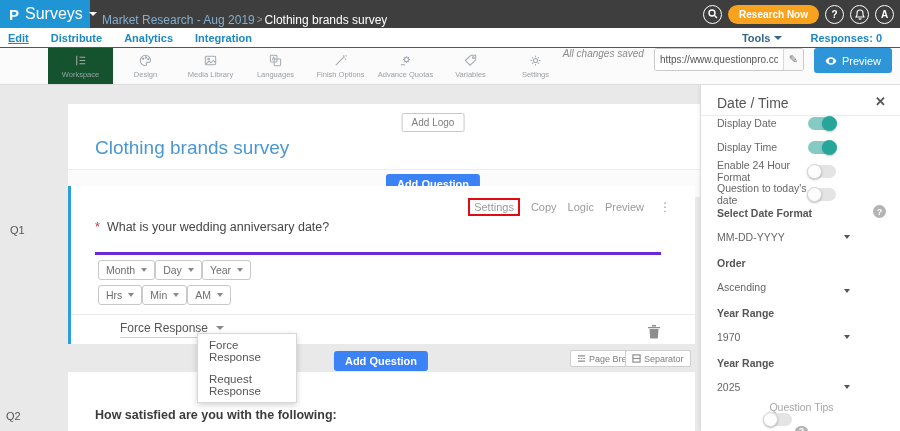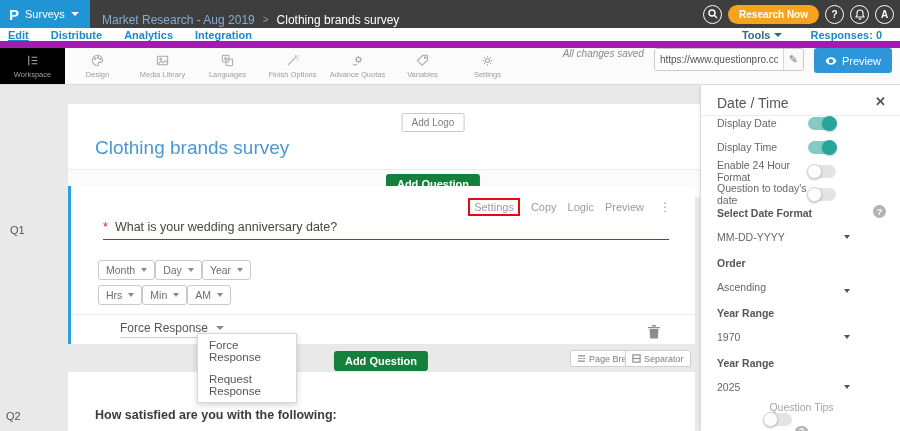--- a/index.html
+++ b/index.html
@@ -5,50 +5,50 @@
   * { margin:0; padding:0; box-sizing:border-box; }
   html,body { width:900px; height:431px; overflow:hidden; background:#e9e9e9;
     font-family:"Liberation Sans", sans-serif; }
   .app { position:relative; width:900px; height:431px; }
 
   
   .topbar { position:absolute; top:0; left:0; width:900px; height:28px; background:#3e3e3e; z-index:30; }
   .logo-area { position:absolute; top:0; left:0; width:90px; height:28px; background:#2095d6;
     display:flex; align-items:center; padding-left:9px; gap:6px; cursor:pointer; }
   .logo-p { color:#fff; font-weight:bold; font-size:15px; line-height:1; }
-  .app-menu { color:#fff; font-size:11px; }
+  .app-menu { color:#fff; font-size:16px; }
   .caret { width:0; height:0; border-left:4px solid transparent; border-right:4px solid transparent;
     border-top:4px solid #fff; display:inline-block; }
-  .breadcrumb { position:absolute; left:102px; top:0; height:39px; display:flex; align-items:center; gap:8px; font-size:12px; }
+  .breadcrumb { position:absolute; left:102px; top:0; height:39px; display:flex; align-items:center; gap:2px; font-size:12px; }
   .bc-parent { color:#84aecd; cursor:pointer; }
   .bc-sep { color:#9a9a9a; font-size:10px; }
   .bc-current { color:#ffffff; }
   .topbar-right { position:absolute; right:6px; top:0; height:28px; display:flex; align-items:center; gap:6px; }
   .circle-btn { width:19px; height:19px; border:1.5px solid #fff; border-radius:50%;
     display:flex; align-items:center; justify-content:center; color:#fff; font-size:10px; font-weight:bold; cursor:pointer; }
   .upgrade-btn { background:#f9a21d; color:#fff; font-size:10px; font-weight:bold; border:none;
     border-radius:10px; padding:4px 11px; cursor:pointer; }
 
   
   .navbar { position:absolute; top:28px; left:0; width:900px; height:20px; background:#fff;
-    border-bottom:7px solid #a21caf; display:flex; align-items:center; z-index:29; }
+    border-bottom:1px solid #a21caf; display:flex; align-items:center; z-index:29; }
   .nav-items { display:flex; gap:22px; padding-left:8px; }
   .nav-item { font-size:11px; font-weight:bold; color:#1e87c4; cursor:pointer; }
   .nav-item.active { text-decoration:underline; }
   .nav-right { position:absolute; right:18px; display:flex; gap:28px; align-items:center; }
   .tools-link { font-size:11px; font-weight:bold; color:#35678a; cursor:pointer; display:flex; align-items:center; gap:4px; }
   .tools-link .caret { border-top-color:#35678a; }
   .responses-link { font-size:11px; font-weight:bold; color:#1e87c4; cursor:pointer; }
 
   
   .toolbar { position:absolute; top:48px; left:0; width:900px; height:37px; background:#fbfbfb;
     border-bottom:1px solid #dcdcdc; display:flex; z-index:28; }
   .tb-item { width:65px; height:100%; display:flex; flex-direction:column; align-items:center;
     justify-content:center; gap:2px; cursor:pointer; }
-  .tb-item.active { background:#000000; }
+  .tb-item.active { background:#14532d;margin-left:48px; }
   .tb-item svg { width:15px; height:15px; stroke:#a5abb2; fill:none; stroke-width:1.1; }
   .tb-label { font-size:7.5px; color:#9aa0a6; white-space:nowrap; }
   .toolbar-right { position:absolute; right:8px; top:0; height:37px; display:flex; align-items:flex-start; gap:10px; }
   .saved-status { font-size:10px; font-style:italic; color:#8a8a8a; }
   .url-wrap { display:flex; align-items:center; height:23px; border:1px solid #c9c9c9; border-radius:3px;
     background:#fff; overflow:hidden; }
   .url-input { width:128px; height:100%; border:none; outline:none; font-size:10px; color:#555;
     padding:0 5px; font-family:"Liberation Sans", sans-serif; }
   .url-pencil { width:20px; height:100%; border-left:1px solid #d8d8d8; display:flex;
     align-items:center; justify-content:center; color:#777; font-size:11px; cursor:pointer; background:#fafafa; }
@@ -59,35 +59,35 @@
   
   .q-label { position:absolute; font-size:11px; color:#555; z-index:1; }
   .card { position:absolute; background:#fff; }
   .card-head { left:68px; top:104px; width:730px; height:93px; }
   .add-logo-btn { position:absolute; left:50%; transform:translateX(-50%); top:9px;
     border:1px solid #c9c9c9; background:#fff; color:#7d7d7d; font-size:10px; padding:3px 9px;
     border-radius:2px; cursor:pointer; }
   .survey-title { position:absolute; left:27px; top:33px; font-size:19px; color:#4a97d2; cursor:text; }
   .card-head-footer { position:absolute; left:0; right:0; bottom:0; height:28px; background:#fbfbfb;
     border-top:1px solid #ececec; }
-  .btn-blue { background:#15803d; color:#fff; border:none; border-radius:3px; font-size:11px;
+  .btn-blue { background:#3b82f6; color:#fff; border:none; border-radius:3px; font-size:11px;
     font-weight:bold; padding:4px 11px; cursor:pointer; }
   .add-q-head { position:absolute; left:50%; transform:translateX(-50%); top:4px; }
   .add-intro-btn { position:absolute; right:14px; top:5px; border:1px solid #c9c9c9; background:#0c4a6e;
     color:#969696; font-size:10px; padding:3px 8px; border-radius:2px; cursor:pointer; }
 
   
   .card-q1 { left:68px; top:186px; width:627px; height:158px; border-left:3px solid #2b9fd9; }
   .q1-links { position:absolute; top:12px; right:24px; display:flex; align-items:center; gap:11px;
     font-size:11px; color:#9b9b9b; }
   .q1-link { cursor:pointer; }
   .q1-link.boxed { border:2px solid #e30b13; padding:1px 4px; }
   .kebab-icon { margin-left:4px; color:#9b9b9b; font-size:12px; letter-spacing:0; cursor:pointer; }
   .q1-question { position:absolute; left:24px; top:34px; width:566px; font-size:12.5px; color:#454545;
-    padding-bottom:5px; border-bottom:1px solid #6d28d9; cursor:text;margin-left:8px; }
+    padding-bottom:18px; border-bottom:3px solid #6d28d9; cursor:text; }
   .req-mark { color:#e0242e; margin-right:7px; }
   .sel-row { position:absolute; left:27px; display:flex; }
   .sel-row.r1 { top:74px; } .sel-row.r2 { top:99px; }
   .mini-select { display:flex; align-items:center; gap:6px; border:1px solid #c9c9c9; border-radius:3px;
     background:#fff; padding:3px 7px; font-size:10.5px; color:#6e6e6e; cursor:pointer; }
   .mini-select .caret { border-top-color:#8a8a8a; border-left-width:3.5px; border-right-width:3.5px; border-top-width:4px; }
   .q1-divider { position:absolute; left:0; right:0; top:128px; border-top:1px solid #ececec; }
   .validation-row { position:absolute; left:19px; top:135px; display:flex; align-items:center; }
   .validation-box { border:2px solid #e30b13; padding:3px 7px; display:flex; align-items:center; gap:9px; }
   .validation-label { font-size:11.5px; color:#555; }

